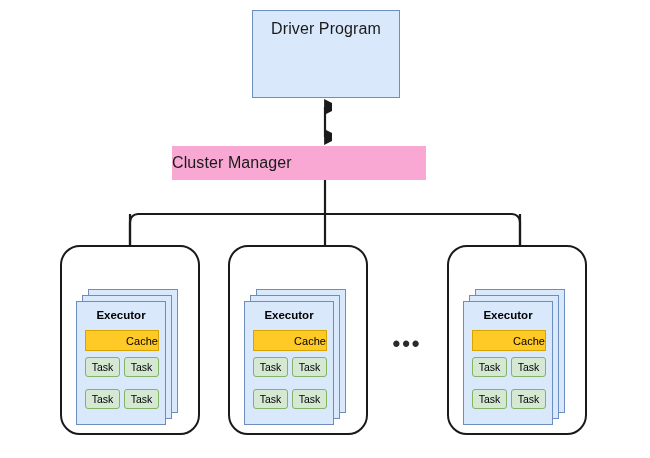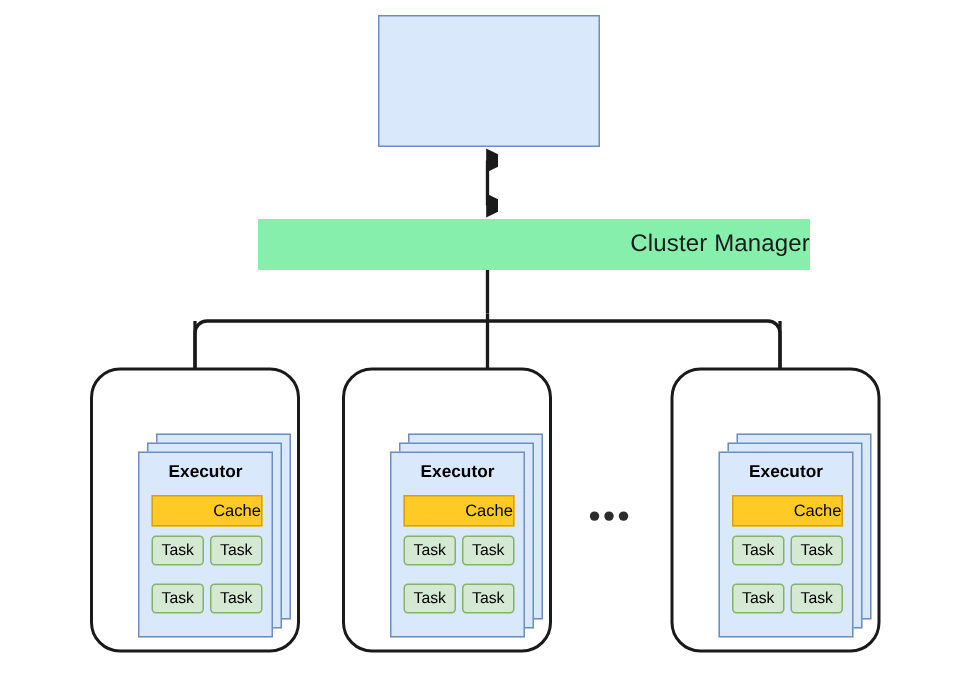--- a/index.html
+++ b/index.html
@@ -60,26 +60,26 @@
     left: 318px;
     top: 98px;
     width: 14px;
     height: 48px;
   }
 
   
   #cluster-manager {
     left: 172px;
     top: 146px;
-    width: 368px;
+    width: 254px;
     height: 34px;
-    background: #86efac;
+    background: #f9a8d4;
     display: flex;
     align-items: center;
-    justify-content: flex-end;
+    justify-content: flex-start;
   }
   #cluster-manager-label {
     font-size: 16px;
     color: #1a1a1a;
     letter-spacing: 0.1px;
   }
 
   
   #cluster-bus {
     left: 100px;
@@ -118,21 +118,20 @@
     left: 0.5px;
   }
 
   
   .executor-stack {
     position: absolute;
     left: 14px;
     top: 42px;
     width: 112px;
     height: 136px;
-    margin-left: 16px;
   }
   .exec-card {
     position: absolute;
     background: #DAE8FC;
     border: 1.4px solid #6C8EBF;
     box-sizing: border-box;
   }
   .exec-card.back2 {
     left: 12px;
     top: 0px;
@@ -212,20 +211,21 @@
     color: #2b2b2b;
     line-height: 22px;
   }
 </style>
 </head>
 <body>
 
 <div id="canvas">
 
   <div class="abs" id="driver-program">
+    <div id="driver-program-title">Driver Program</div>
   </div>
 
   <svg class="abs" id="driver-cm-arrow" viewBox="0 0 14 48">
     <defs>
       <marker id="arrUp" markerWidth="8" markerHeight="8" refX="4" refY="7" orient="auto">
         <path d="M4,0 L0.4,7.4 L7.6,7.4 Z" fill="#1a1a1a"></path>
       </marker>
       <marker id="arrDn" markerWidth="8" markerHeight="8" refX="4" refY="7" orient="auto">
         <path d="M4,0 L0.4,7.4 L7.6,7.4 Z" fill="#1a1a1a"></path>
       </marker>

